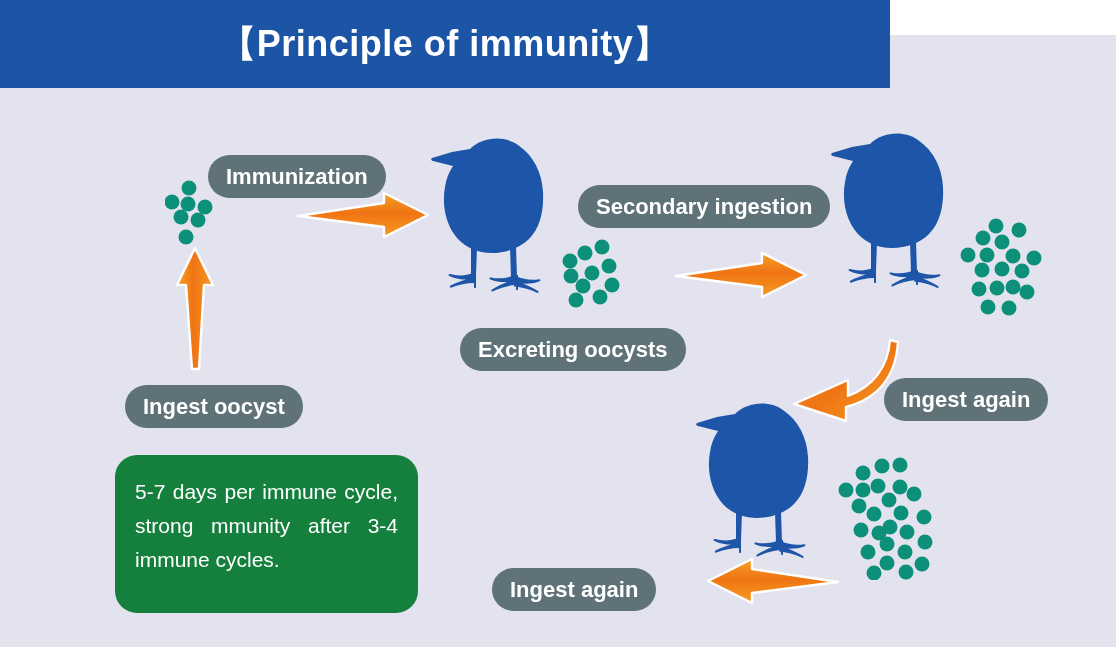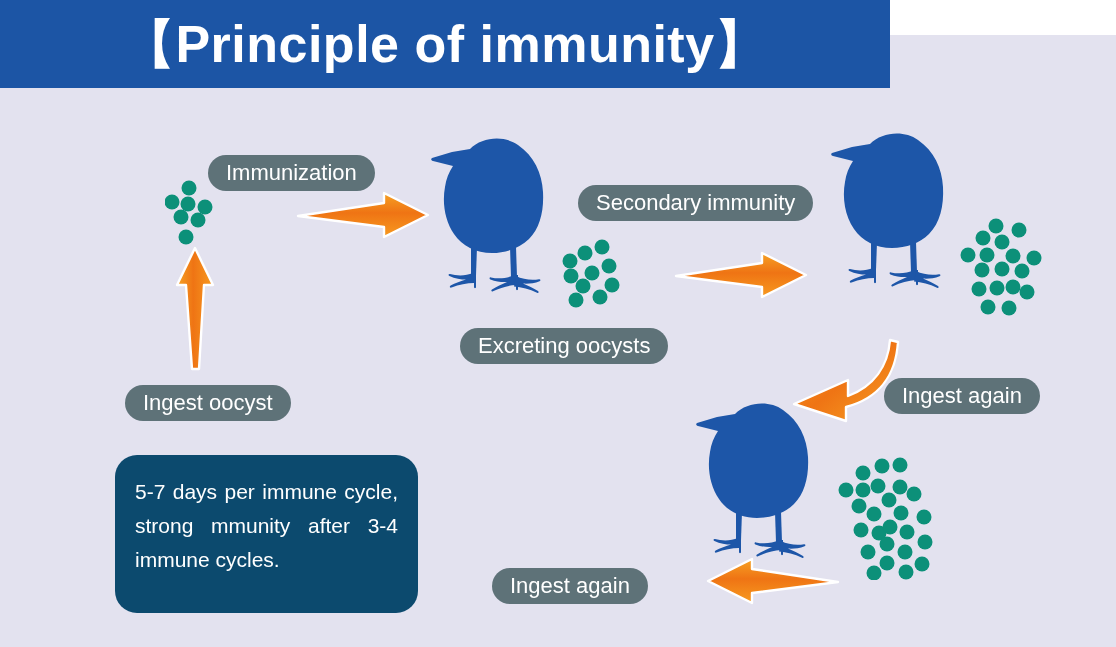--- a/index.html
+++ b/index.html
@@ -38,54 +38,55 @@
     width: 890px;
     height: 88px;
     background: #1c55a5;
     display: flex;
     align-items: center;
     justify-content: center;
     z-index: 20;
   }
   .title-text {
     color: #ffffff;
-    font-size: 52px;
+    font-size: 36px;
     font-weight: bold;
     letter-spacing: 0.5px;
     line-height: 1;
     white-space: nowrap;
     font-family: "Liberation Sans", "DejaVu Sans", sans-serif;
   }
 
   
   .pill {
     position: absolute;
     background: #5e7278;
     color: #ffffff;
     border-radius: 999px;
     display: flex;
     align-items: center;
     justify-content: center;
     font-size: 22px;
     line-height: 1;
     padding: 0 18px;
-    height: 36px;
+    height: 43px;
     white-space: nowrap;
     z-index: 14;
     font-family: "Liberation Sans", "DejaVu Sans", sans-serif;
+    font-weight: bold;
   }
 
   
   .info-box {
     position: absolute;
     left: 115px;
     top: 455px;
     width: 303px;
     height: 158px;
-    background: #0c4a6e;
+    background: #15803d;
     border-radius: 22px;
     color: #ffffff;
     padding: 20px 20px 14px 20px;
     font-size: 21px;
     line-height: 1.62;
     text-align: justify;
     text-align-last: left;
     z-index: 14;
   }
   .info-box p { margin: 0; }
@@ -102,21 +103,21 @@
 <div id="stage">
 
   <div class="canvas-bg"></div>
 
   <div class="title-bar">
     <span class="title-text">【Principle of immunity】</span>
   </div>
 
   <div class="pill" style="left:208px; top:155px;">Immunization</div>
 
-  <div class="pill" style="left:578px; top:185px;">Secondary immunity</div>
+  <div class="pill" style="left:578px; top:185px;">Secondary ingestion</div>
 
   <div class="pill" style="left:460px; top:328px;">Excreting oocysts</div>
 
   <div class="pill" style="left:884px; top:378px;">Ingest again</div>
 
   <div class="pill" style="left:492px; top:568px;">Ingest again</div>
 
   <div class="pill" style="left:125px; top:385px;">Ingest oocyst</div>
 
   <div class="info-box">

